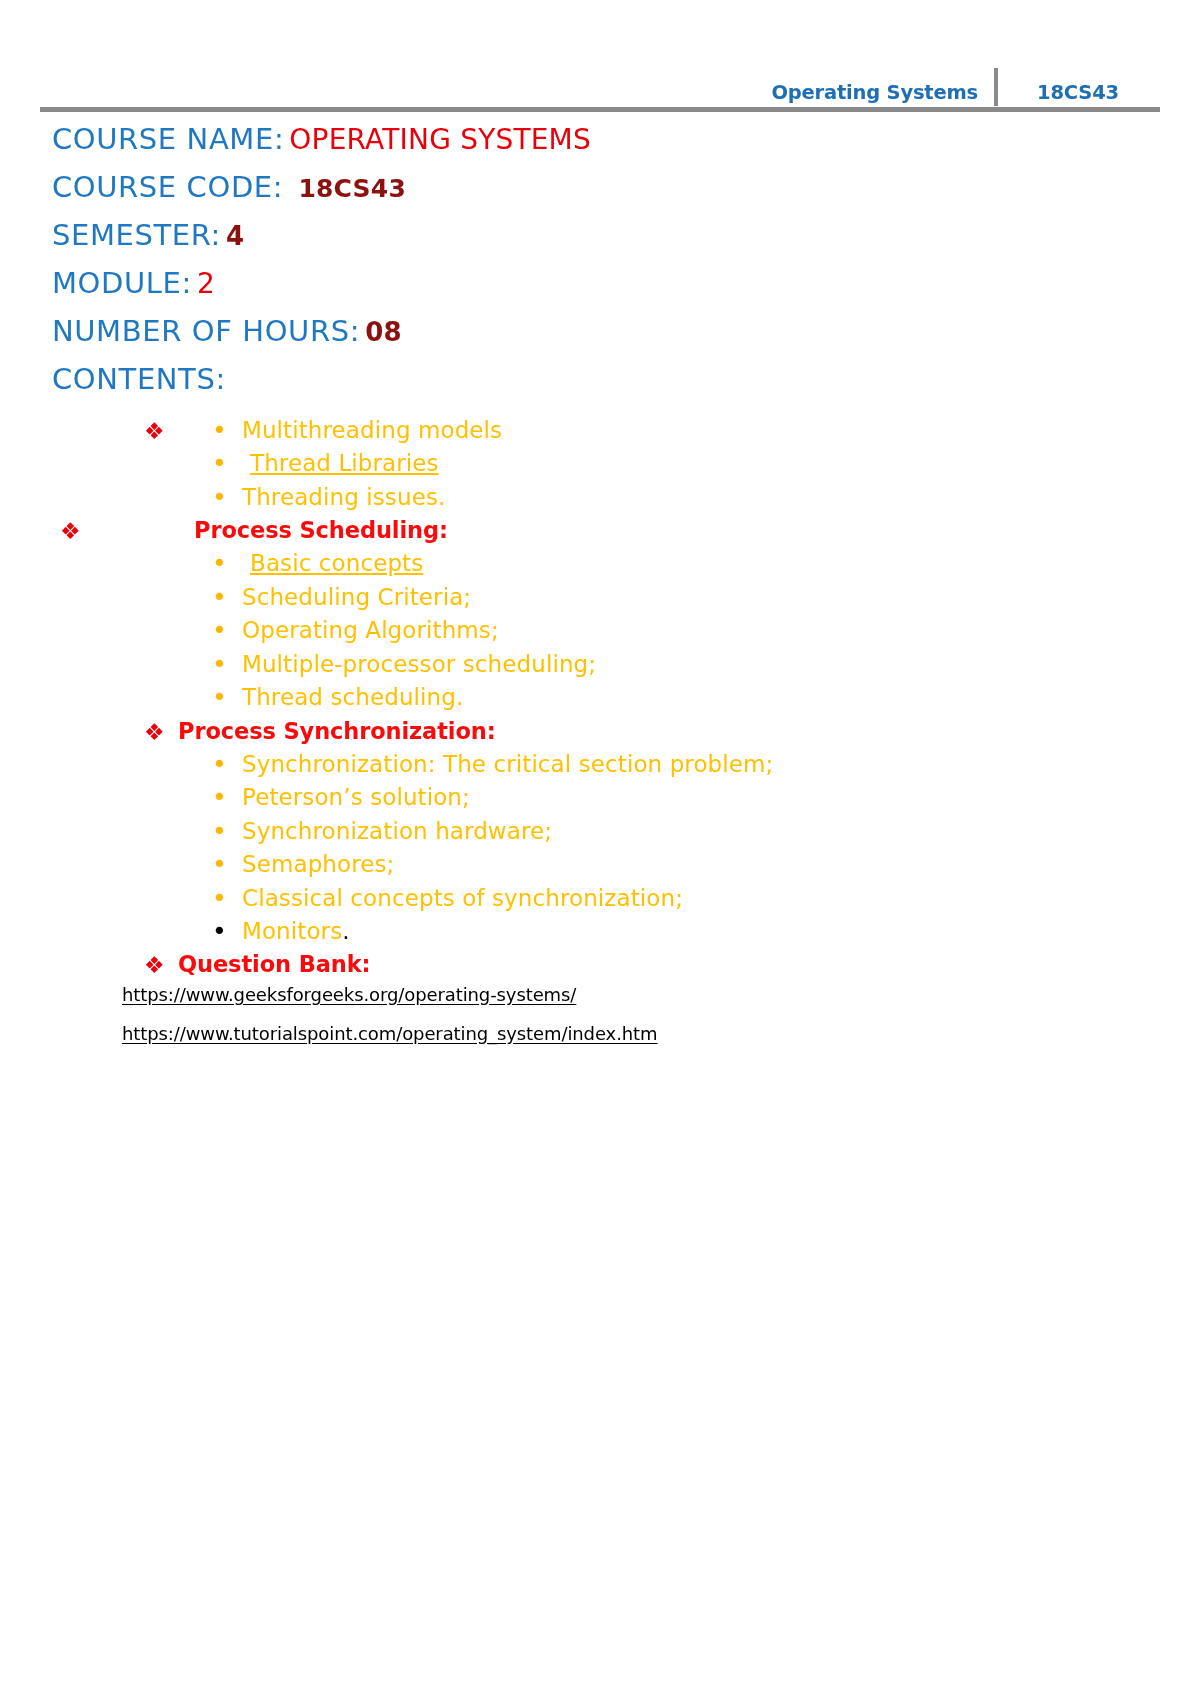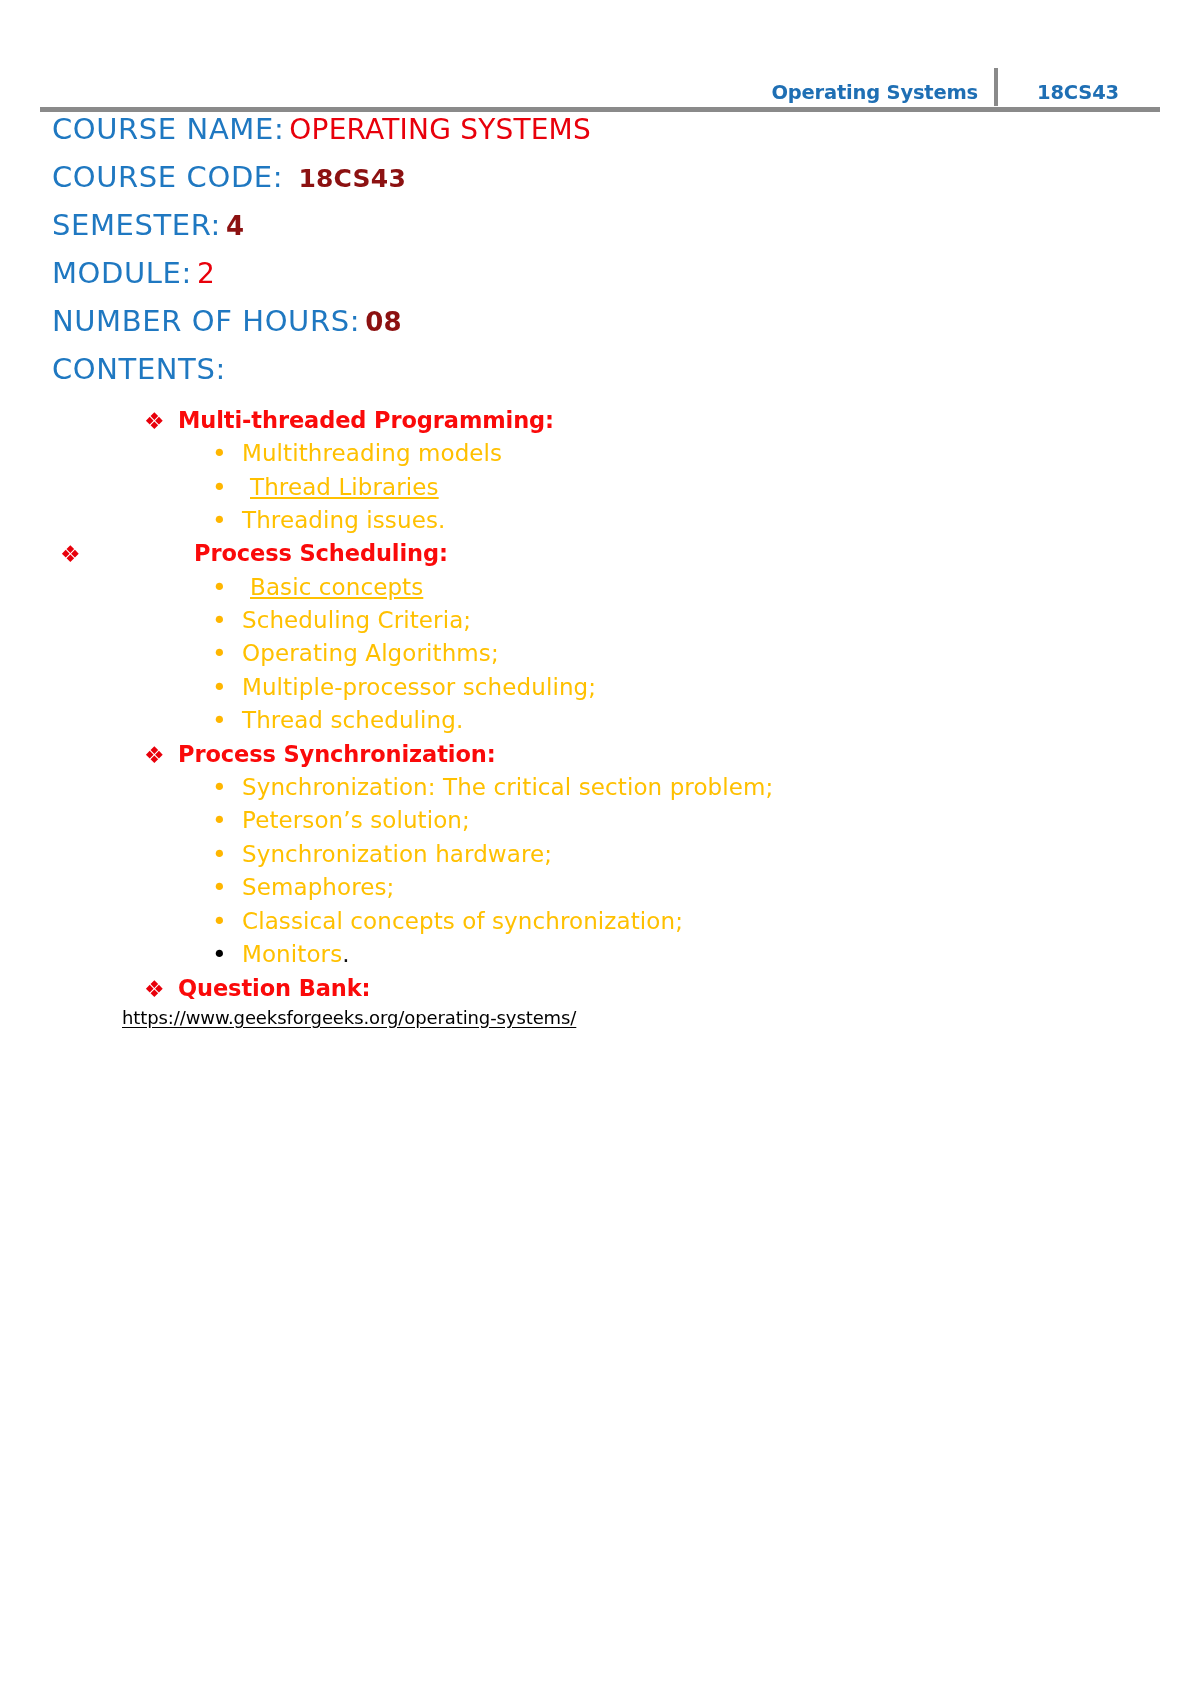--- a/index.html
+++ b/index.html
@@ -70,21 +70,21 @@
     top: 39px;
     left: 0;
     width: 1120px;
     height: 5px;
     background: #8a8a8a;
   }
 
   
   .content {
     position: absolute;
-    top: 115px;
+    top: 125px;
     left: 52px;
     width: 1100px;
   }
 
   
   .meta-line {
     margin: 0 0 19px 0;
     white-space: nowrap;
     line-height: 1.0;
   }
@@ -225,21 +225,20 @@
       <span class="meta-label">NUMBER OF HOURS:</span>
       <span class="meta-value v-darkred-sm">08</span>
     </p>
 
     <p class="meta-line contents">
       <span class="meta-label">CONTENTS:</span>
     </p>
 
     <div class="sec">
       <span class="diamond">❖</span>
-      <span class="sec-label">Multi-threaded Programming:</span>
     </div>
     <div class="sub">
       <span class="dot">•</span>
       <span class="sub-text">Multithreading models</span>
     </div>
     <div class="sub extra-space">
       <span class="dot">•</span>
       <span class="sub-text">Thread Libraries</span>
     </div>
     <div class="sub">
@@ -303,15 +302,18 @@
 
     <div class="sec">
       <span class="diamond">❖</span>
       <span class="sec-label">Question Bank:</span>
     </div>
 
 
     <p class="link-row">
       <a class="weblink">https://www.geeksforgeeks.org/operating-systems/</a>
     </p>
+    <p class="link-row">
+      <a class="weblink">https://www.tutorialspoint.com/operating_system/index.htm</a>
+    </p>
 
   </div>
 </div>
 
 </body></html>

